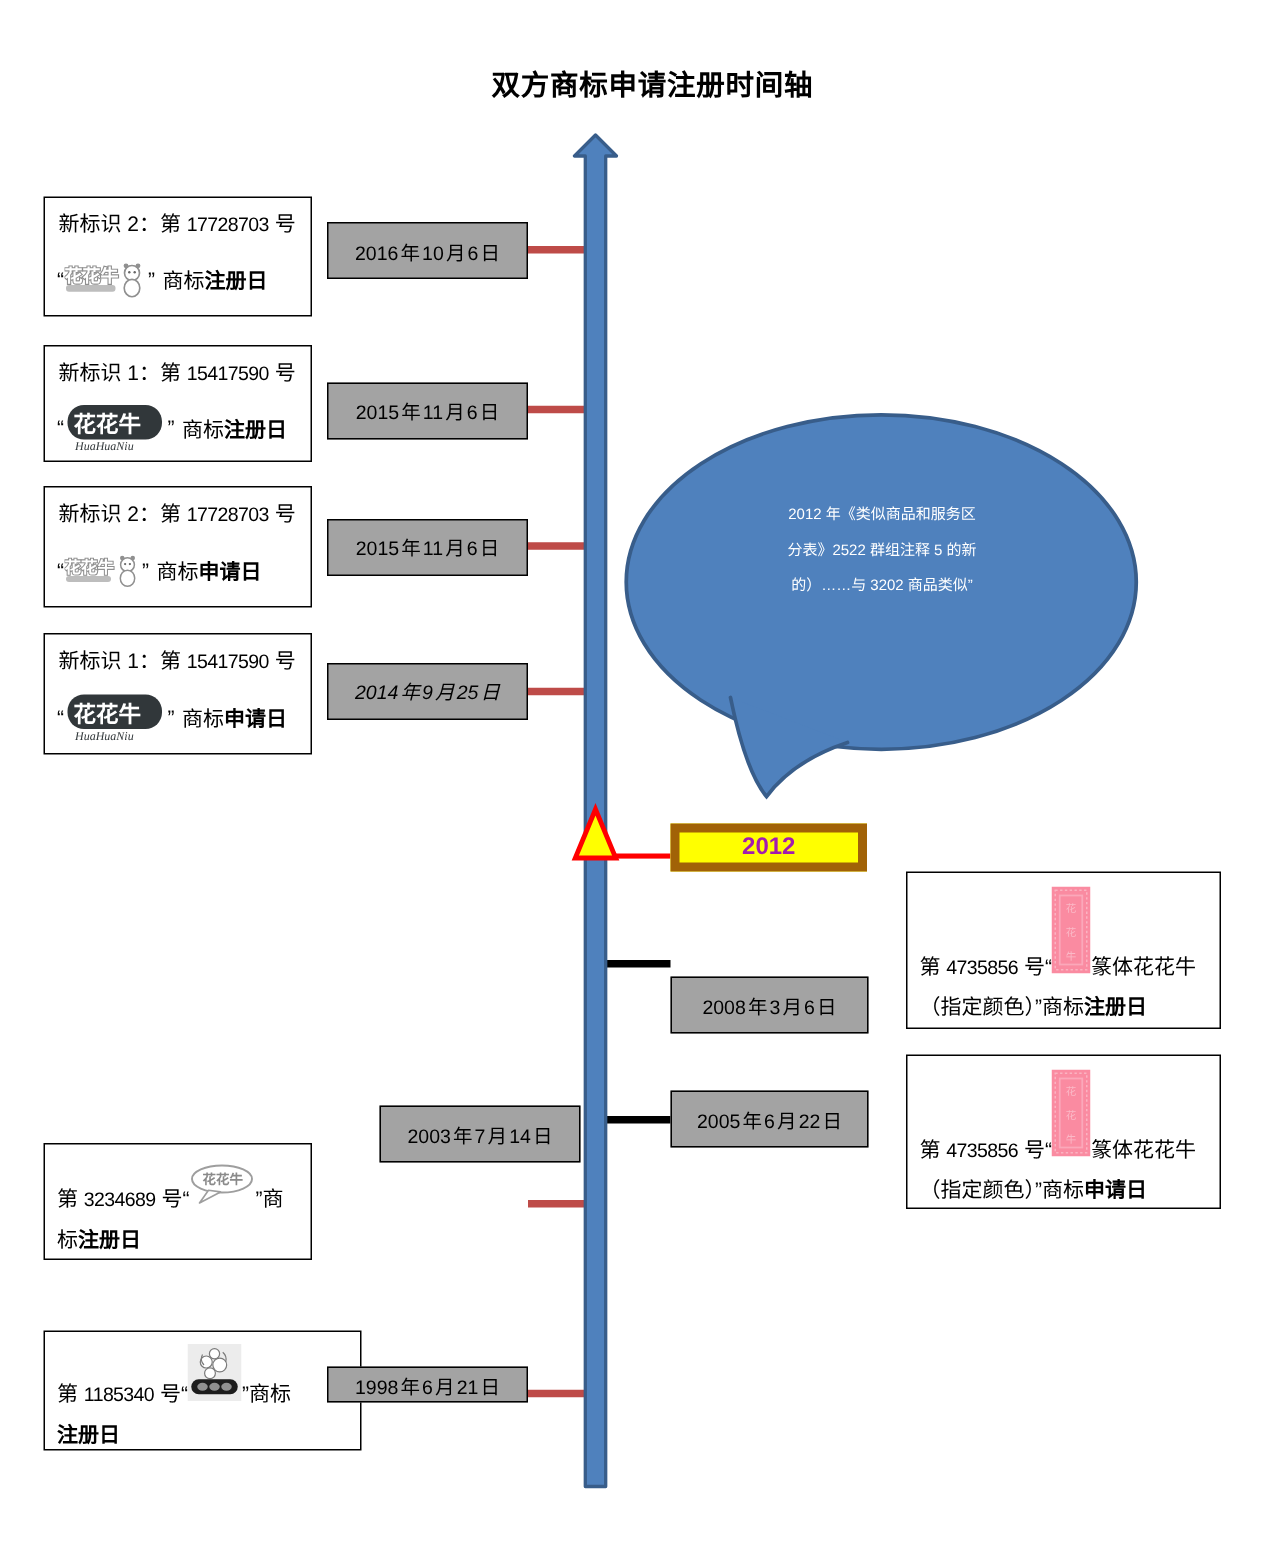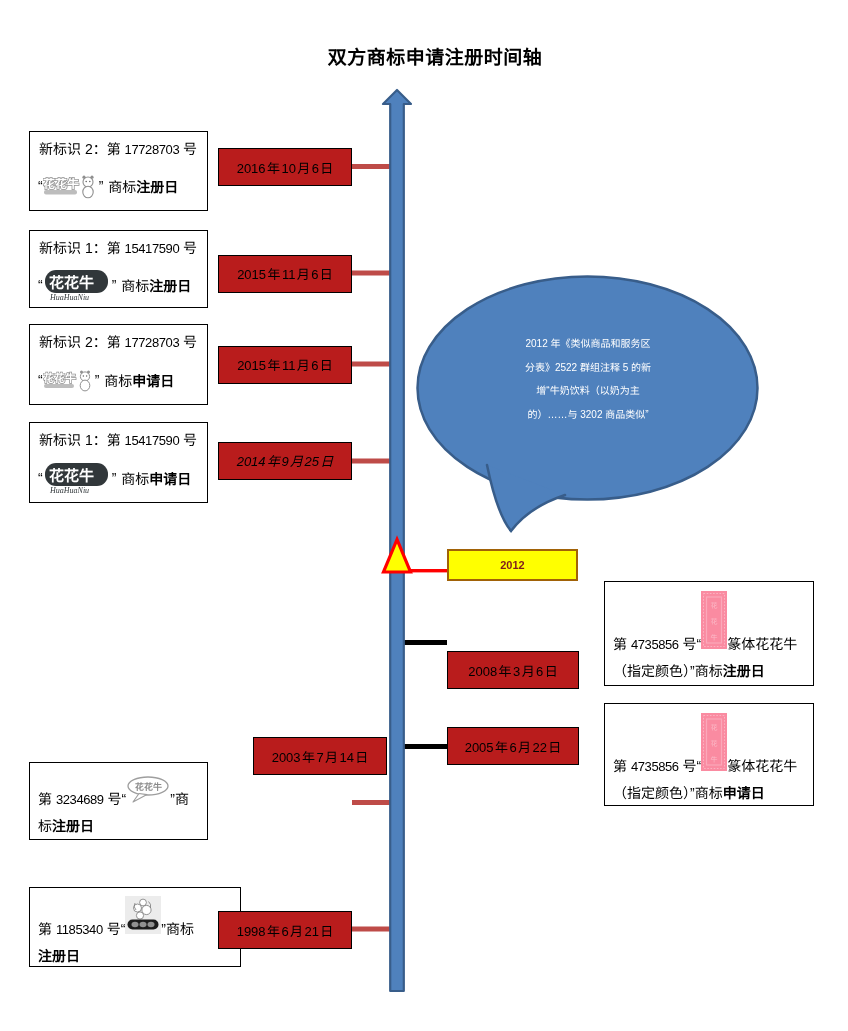--- a/index.html
+++ b/index.html
@@ -13,33 +13,33 @@
     position:absolute;left:0;top:47px;width:870px;text-align:center;
     font-size:19px;font-weight:bold;line-height:22px;letter-spacing:0.5px;
     font-family:"Liberation Serif", serif;
   }
   svg.layer{position:absolute;left:0;top:0;}
   .infobox{
     position:absolute;background:#fff;border:1.5px solid #000;box-sizing:border-box;
     font-size:14px;
   }
   .datebox{
-    position:absolute;background:#b91c1c;border:1.5px solid #000;box-sizing:border-box;
+    position:absolute;background:#a3a3a3;border:1.5px solid #000;box-sizing:border-box;
     font-size:13px;word-spacing:-2.2px;display:flex;align-items:center;justify-content:center;
     white-space:nowrap;
   }
   .num{font-size:13px;letter-spacing:-0.4px;}
   .ln1{position:absolute;left:9px;top:6px;line-height:22px;white-space:nowrap;}
   .ln2{position:absolute;left:8px;display:flex;align-items:center;white-space:nowrap;}
   b{font-weight:bold;}
   .flowbox{padding:13px 4px 0 8px;line-height:26px;}
   .yearbox{
     position:absolute;left:447px;top:549px;width:131px;height:32px;background:#ffff00;
-    border:2px solid #a16207;box-sizing:border-box;display:flex;align-items:center;justify-content:center;
-    font-size:11px;font-weight:bold;color:#7f1d1d;
+    border:6px solid #a16207;box-sizing:border-box;display:flex;align-items:center;justify-content:center;
+    font-size:16px;font-weight:bold;color:#a21caf;
   }
   .bubbletext{
     position:absolute;left:452px;top:332px;width:272px;text-align:center;
     color:#ffffff;font-size:10px;line-height:23.5px;white-space:nowrap;
   }
   .rightbox{
     position:absolute;width:210px;background:#fff;border:1.5px solid #000;box-sizing:border-box;
     font-size:14px;padding:9px 4px 0 8px;line-height:26px;
   }
   .logo-inline{display:inline-block;}
@@ -69,21 +69,20 @@
     <path d="M 487 465 Q 497 514 511 531 Q 529 507 565 495 Z" fill="#4f81bd" stroke="none"></path>
     <path d="M 487 465 Q 497 514 511 531 Q 529 507 565 495" fill="none" stroke="#385d8a" stroke-width="2.5" stroke-linecap="round"></path>
 
     <rect x="408" y="569" width="39" height="3.4" fill="#ff0000"></rect>
     <polygon points="397,539.5 383.5,572 410.5,572" fill="#ffff00" stroke="#ff0000" stroke-width="3.2" stroke-linejoin="miter"></polygon>
   </svg>
 
   <div class="bubbletext">
     <div>2012 年《类似商品和服务区</div>
     <div>分表》2522 群组注释 5 的新</div>
-    <div>增“牛奶饮料（以奶为主</div>
     <div>的）……与 3202 商品类似”</div>
   </div>
 
   <div class="yearbox">
     <span>2012</span>
   </div>
 
   <div class="infobox" style="left:29px;top:131px;width:179px;height:80px;">
     <div class="ln1"><span>新标识 2：第 </span><span class="num">17728703</span><span> 号</span></div>
     <div class="ln2" style="top:38px;height:32px;">
@@ -220,17 +219,17 @@
     </div>
   <div class="datebox" style="left:447px;top:623px;width:132px;height:38px;margin-top:28px;">
       <span>2008 年 3 月 6 日</span>
     </div>
   <div class="datebox" style="left:447px;top:727px;width:132px;height:38px;">
       <span>2005 年 6 月 22 日</span>
     </div>
   <div class="datebox" style="left:218px;top:737px;width:134px;height:38px;margin-left:35px;">
       <span>2003 年 7 月 14 日</span>
     </div>
-  <div class="datebox" style="left:218px;top:911px;width:134px;height:38px;">
+  <div class="datebox" style="left:218px;top:911px;width:134px;height:24px;">
       <span>1998 年 6 月 21 日</span>
     </div>
 
 </div>
 
 </body></html>

